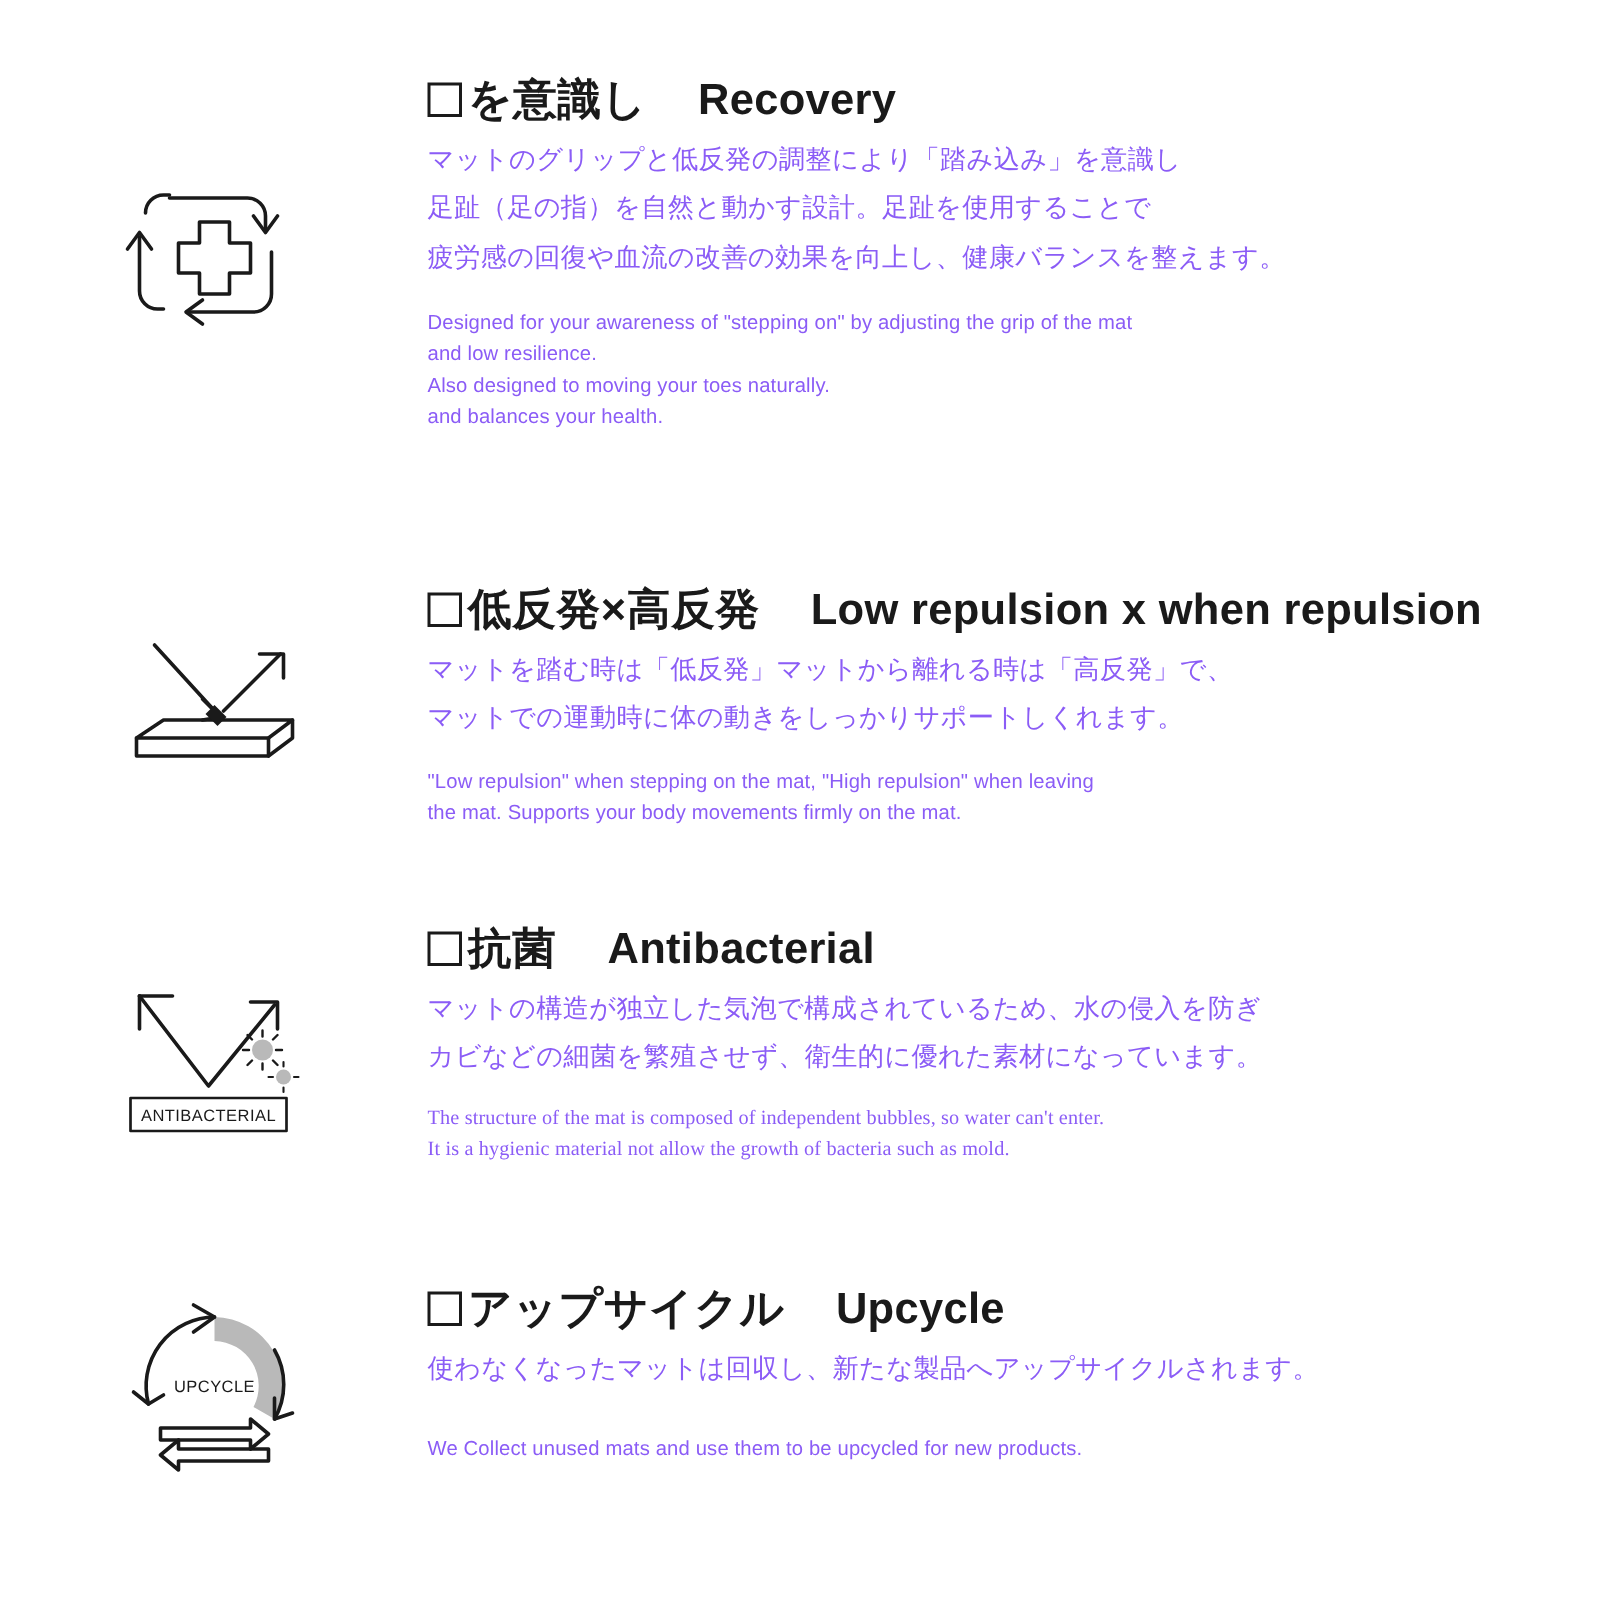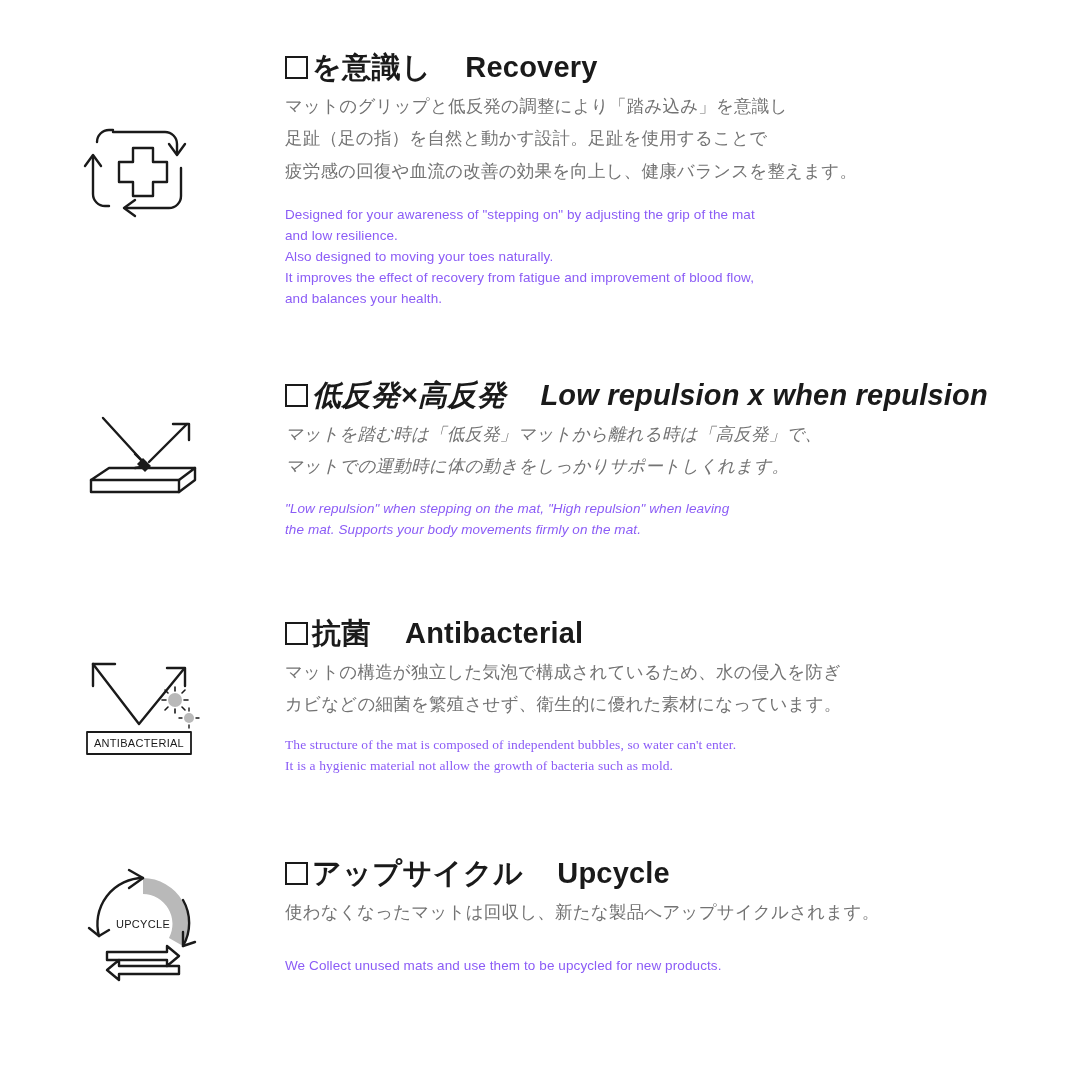--- a/index.html
+++ b/index.html
@@ -68,40 +68,40 @@
   .heading-en {
     font-size: 29px;
     font-weight: bold;
     margin-left: 34px;
     letter-spacing: 0.2px;
     line-height: 1.1;
   }
   .ja-body {
     font-size: 17.5px;
     line-height: 1.85;
-    color: #737373;
+    color: #8b5cf6;
     margin: 6px 0 0 0;
     letter-spacing: 0.2px;
   }
   .ja-body div {
     white-space: nowrap;
   }
   .en-body {
     font-size: 13.5px;
     line-height: 1.55;
     color: #8b5cf6;
     margin-top: 18px;
     letter-spacing: 0.1px;
   }
   .en-body div {
     white-space: nowrap;
   }
   
   #feature-0 { top: 52px; }
-  #feature-1 { top: 380px; font-style: italic; }
+  #feature-1 { top: 392px; }
   #feature-2 { top: 618px; }
   #feature-3 { top: 858px; }
 
   #feature-0 .icon-col { padding-top: 58px; }
   #feature-1 .icon-col { padding-top: 18px; }
   #feature-2 .icon-col { padding-top: 28px; }
   #feature-3 .icon-col { padding-top: 8px; }
 
   #feature-1 .en-body { margin-top: 16px; }
   #feature-2 .en-body { margin-top: 14px; font-family: Liberation Serif, serif; }
@@ -157,21 +157,20 @@
       </h2>
       <div class="ja-body">
         <div>マットのグリップと低反発の調整により「踏み込み」を意識し</div>
         <div>足趾（足の指）を自然と動かす設計。足趾を使用することで</div>
         <div>疲労感の回復や血流の改善の効果を向上し、健康バランスを整えます。</div>
       </div>
       <div class="en-body">
         <div>Designed for your awareness of "stepping on" by adjusting the grip of the mat</div>
         <div>and low resilience.</div>
         <div>Also designed to moving your toes naturally.</div>
-        <div>It improves the effect of recovery from fatigue and improvement of blood flow,</div>
         <div>and balances your health.</div>
       </div>
     </div>
   </section>
 
   <section class="feature" id="feature-1">
     <div class="icon-col">
       <svg class="icon-box" viewBox="0 0 120 120">
 
         <path class="svg-stroke" d="M8 82 L26 70 H112 L96 82 Z"></path>

